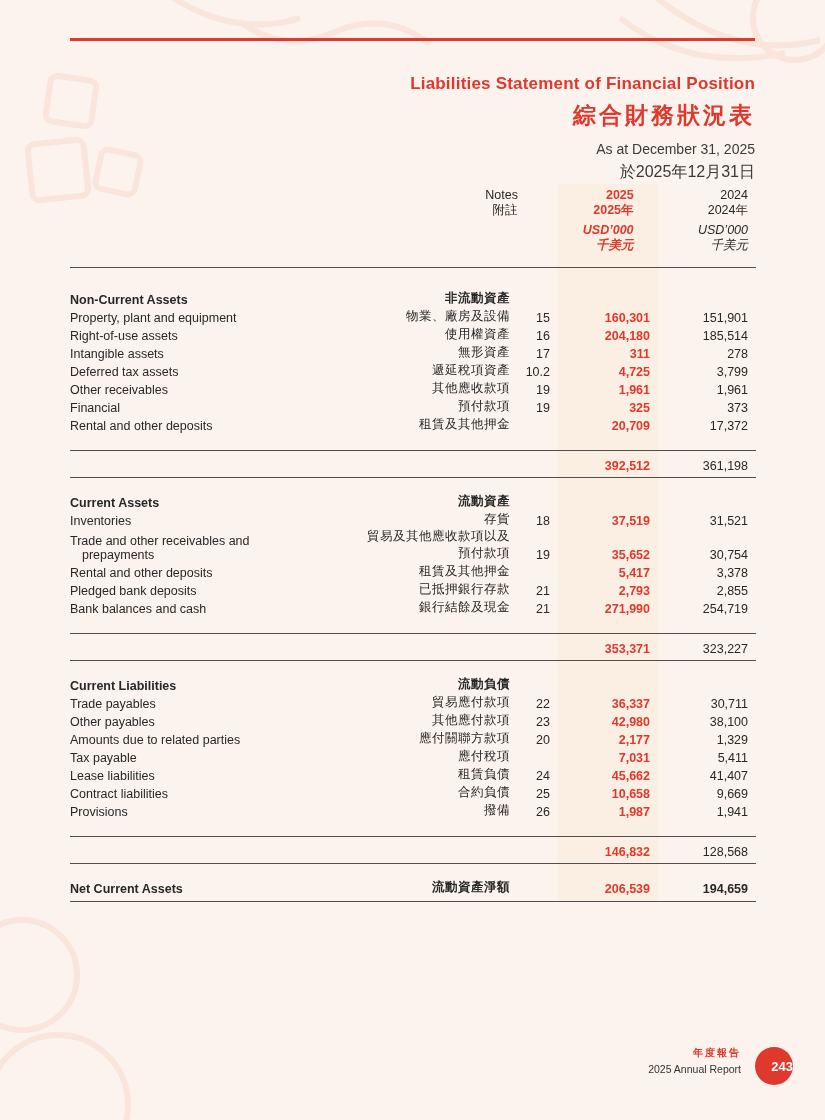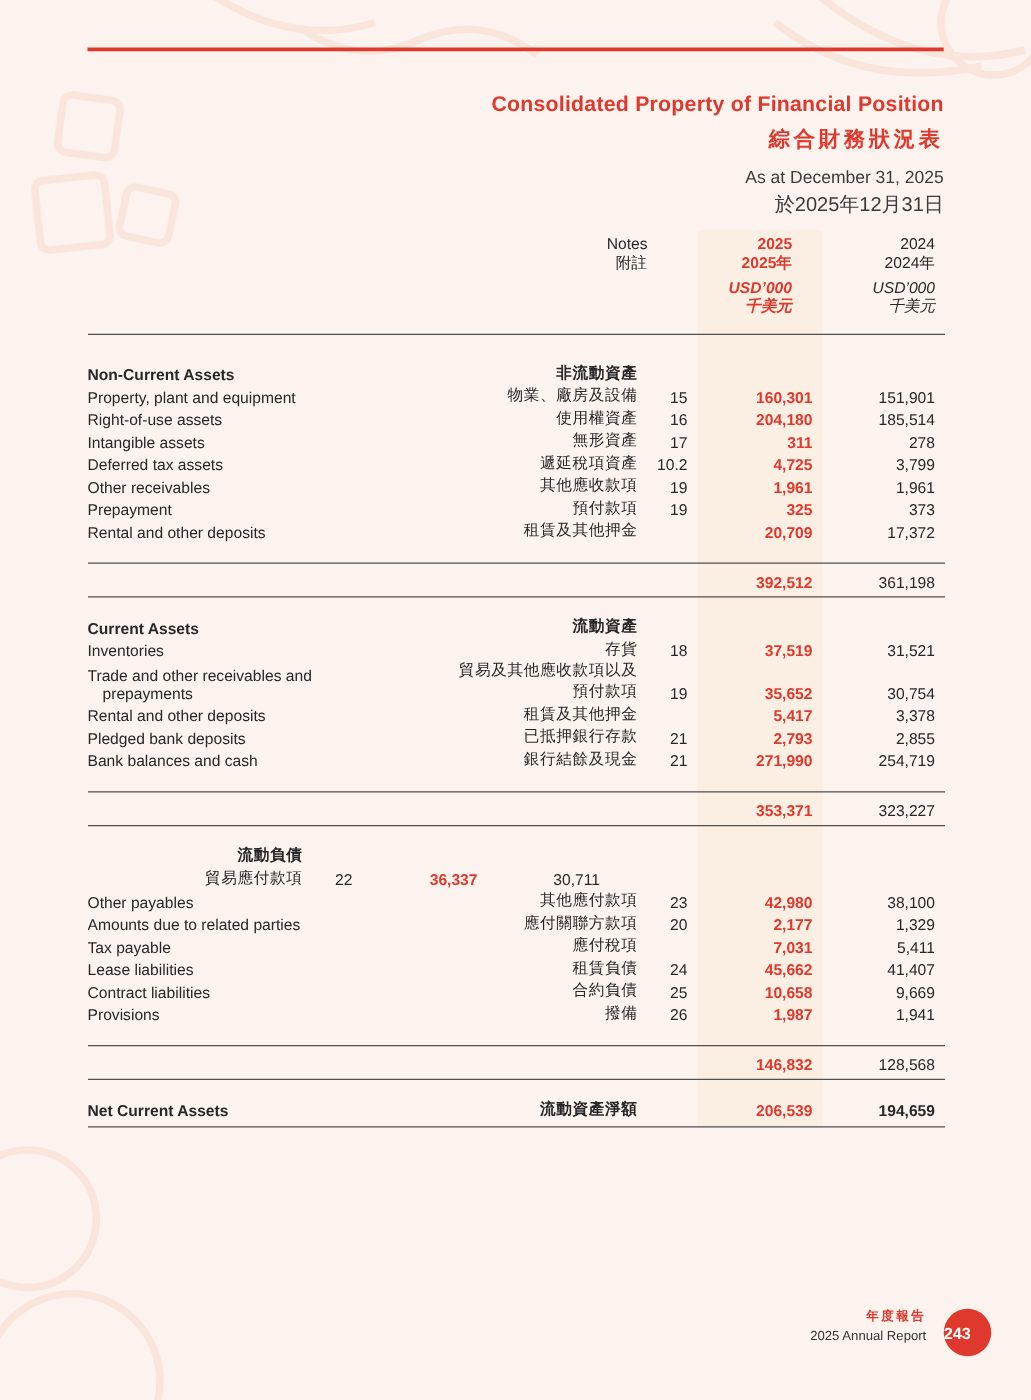--- a/index.html
+++ b/index.html
@@ -11,21 +11,21 @@
     background:var(--page-bg,#fdf3ee); color:var(--text,#272727); overflow:hidden;
   }
 
   .deco { position:absolute; inset:0; z-index:0; color:var(--deco,#f7dfd5); }
 
   .toprule { position:absolute; left:70px; right:70px; top:38px; height:3px;
              background:var(--accent,#df382c); z-index:1; }
 
   .header { position:absolute; left:70px; right:70px; top:74px; text-align:right; z-index:1; }
   .title-en { color:var(--accent); font-size:17px; font-weight:bold; letter-spacing:.2px; }
-  .title-zh { color:var(--accent); font-size:17px; font-weight:bold; letter-spacing:3px; margin-top:6px; }
+  .title-zh { color:var(--accent); font-size:23px; font-weight:bold; letter-spacing:3px; margin-top:6px; }
   .date-en  { font-size:14px; color:#3a3a3a; margin-top:10px; }
   .date-zh  { font-size:16px; color:#3a3a3a; margin-top:5px; }
 
   .table-wrap { position:absolute; left:70px; top:184px; width:686px; z-index:1; font-size:12.5px; }
   .band { position:absolute; left:488px; top:0; bottom:0; width:100px;
           background:var(--band,#fbefe3); z-index:0; }
   .colheads, .sections, .netwrap { position:relative; z-index:1; }
 
   .trow { display:flex; align-items:flex-end; }
   .c-en   { width:268px; }
@@ -51,21 +51,21 @@
               margin-top:17px; padding:4px 0; }
 
   .netwrap { border-bottom:1px solid var(--rule,#555); margin-top:11px; padding:4px 0 5px; }
 
   .footer { position:absolute; top:1046px; right:84px; text-align:right; z-index:1; }
   .f-zh { color:var(--accent); font-size:10px; font-weight:bold; letter-spacing:2px; }
   .f-en { font-size:10.5px; color:#333; margin-top:3px; }
 
   .pagenum { position:absolute; top:1047px; right:32px; width:38px; height:38px;
              border-radius:50%; background:var(--accent); color:#fff; z-index:1;
-             display:flex; align-items:center; justify-content:flex-start;
+             display:flex; align-items:center; justify-content:flex-end;
              font-size:13px; font-weight:bold; }
 </style>
 </head>
 <body>
 
 <div class="page">
 
   <svg class="deco" width="825" height="1120" viewBox="0 0 825 1120">
     <g stroke="currentColor" fill="none" stroke-width="6" opacity="0.7">
       <path d="M620,18 q70,55 165,35"></path>
@@ -77,21 +77,21 @@
       <rect x="30" y="142" width="56" height="56" rx="7" transform="rotate(-6 58 170)"></rect>
       <rect x="98" y="152" width="40" height="40" rx="7" transform="rotate(12 118 172)"></rect>
       <circle cx="22" cy="975" r="55"></circle>
       <circle cx="58" cy="1105" r="70"></circle>
     </g>
   </svg>
 
   <div class="toprule"></div>
 
   <div class="header">
-    <div class="title-en">Consolidated Property of Financial Position</div>
+    <div class="title-en">Liabilities Statement of Financial Position</div>
     <div class="title-zh">綜合財務狀況表</div>
     <div class="date-en">As at December 31, 2025</div>
     <div class="date-zh">於2025年12月31日</div>
   </div>
 
   <div class="table-wrap">
     <div class="band"></div>
 
     <div class="colheads">
       <div class="trow">
@@ -183,21 +183,21 @@
             </div>
             <div class="c-zh">
               <div>其他應收款項</div>
             </div>
             <div class="c-note">19</div>
             <div class="c-25 v25">1,961</div>
             <div class="c-24">1,961</div>
           </div>
           <div class="trow">
             <div class="c-en">
-              <div>Prepayment</div>
+              <div>Financial</div>
             </div>
             <div class="c-zh">
               <div>預付款項</div>
             </div>
             <div class="c-note">19</div>
             <div class="c-25 v25">325</div>
             <div class="c-24">373</div>
           </div>
           <div class="trow">
             <div class="c-en">
@@ -290,26 +290,30 @@
               <div class="c-en"></div>
               <div class="c-zh"></div>
               <div class="c-note"></div>
               <div class="c-25 v25">353,371</div>
               <div class="c-24">323,227</div>
             </div>
           </div>
         </div>
         <div class="section">
           <div class="trow sec-head">
+            <div class="c-en">Current Liabilities</div>
             <div class="c-zh">流動負債</div>
             <div class="c-note"></div>
             <div class="c-25"></div>
             <div class="c-24"></div>
           </div>
           <div class="trow">
+            <div class="c-en">
+              <div>Trade payables</div>
+            </div>
             <div class="c-zh">
               <div>貿易應付款項</div>
             </div>
             <div class="c-note">22</div>
             <div class="c-25 v25">36,337</div>
             <div class="c-24">30,711</div>
           </div>
           <div class="trow">
             <div class="c-en">
               <div>Other payables</div>

